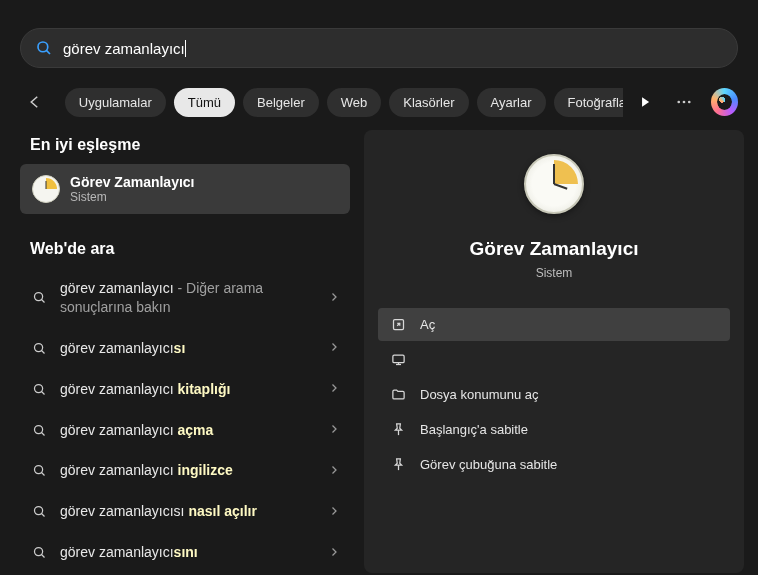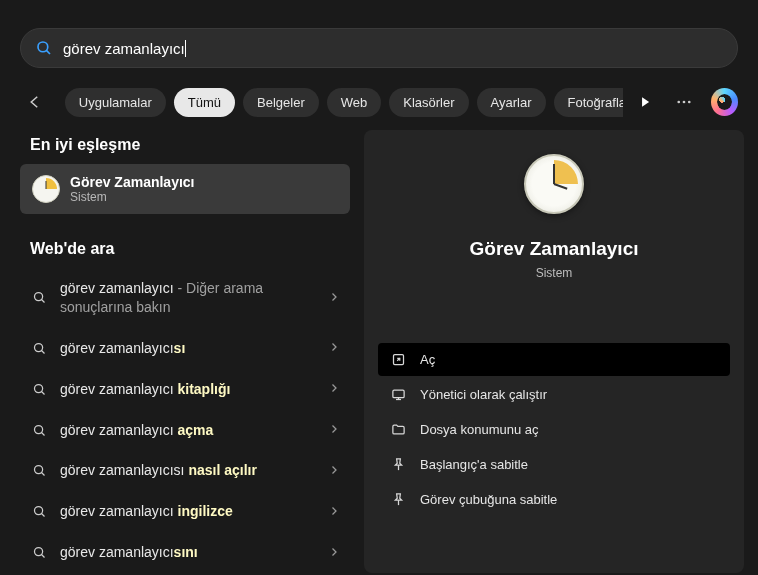--- a/index.html
+++ b/index.html
@@ -193,21 +193,21 @@
   .pv-sub { font-size: 12px; color:#bdbdbd; }
   .actions { margin-top: 28px; display:flex; flex-direction:column; gap:2px; }
   .action {
     display:flex; align-items:center; gap:14px;
     padding: 9px 12px;
     border-radius:4px;
     cursor:pointer;
     font-size:13px;
     color:#e6e6e6;
   }
-  .action.primary { background:#000000;margin-top:35px; }
+  .action.primary { background:#404040; }
   .action .a-icon { width:16px; display:flex; justify-content:center; color:#d8d8d8;}
   .caret {
     display:inline-block;
     width:1px; height:17px;
     background:#fff;
     vertical-align:middle;
     animation: blink 1s step-end infinite;
   }
   @keyframes blink { 50% { opacity:0; } }
 </style>
@@ -324,35 +324,35 @@
             </svg>
     </span>
         </div>
         <div class="web-item">
     <span class="wi-icon">
       <svg width="15" height="15" viewBox="0 0 24 24" fill="none" stroke="currentColor" stroke-width="2">
               <circle cx="10.5" cy="10.5" r="6.5"></circle>
               <line x1="20" y1="20" x2="15.2" y2="15.2"></line>
             </svg>
     </span>
+    <span class="wi-text"><span>görev zamanlayıcı </span><b>ingilizce</b></span>
+    <span class="wi-chevron">
+      <svg width="12" height="12" viewBox="0 0 24 24" fill="none" stroke="currentColor" stroke-width="2.5">
+              <polyline points="9 5 16 12 9 19"></polyline>
+            </svg>
+    </span>
+        </div>
+        <div class="web-item">
+    <span class="wi-icon">
+      <svg width="15" height="15" viewBox="0 0 24 24" fill="none" stroke="currentColor" stroke-width="2">
+              <circle cx="10.5" cy="10.5" r="6.5"></circle>
+              <line x1="20" y1="20" x2="15.2" y2="15.2"></line>
+            </svg>
+    </span>
     <span class="wi-text"><span>görev zamanlayıcısı </span><b>nasıl açılır</b></span>
-    <span class="wi-chevron">
-      <svg width="12" height="12" viewBox="0 0 24 24" fill="none" stroke="currentColor" stroke-width="2.5">
-              <polyline points="9 5 16 12 9 19"></polyline>
-            </svg>
-    </span>
-        </div>
-        <div class="web-item">
-    <span class="wi-icon">
-      <svg width="15" height="15" viewBox="0 0 24 24" fill="none" stroke="currentColor" stroke-width="2">
-              <circle cx="10.5" cy="10.5" r="6.5"></circle>
-              <line x1="20" y1="20" x2="15.2" y2="15.2"></line>
-            </svg>
-    </span>
-    <span class="wi-text"><span>görev zamanlayıcı </span><b>ingilizce</b></span>
     <span class="wi-chevron">
       <svg width="12" height="12" viewBox="0 0 24 24" fill="none" stroke="currentColor" stroke-width="2.5">
               <polyline points="9 5 16 12 9 19"></polyline>
             </svg>
     </span>
         </div>
         <div class="web-item">
     <span class="wi-icon">
       <svg width="15" height="15" viewBox="0 0 24 24" fill="none" stroke="currentColor" stroke-width="2">
               <circle cx="10.5" cy="10.5" r="6.5"></circle>
@@ -390,21 +390,20 @@
           <span>Aç</span>
         </div>
         <div class="action">
           <span class="a-icon">
             <svg width="15" height="15" viewBox="0 0 24 24" fill="none" stroke="currentColor" stroke-width="2">
               <rect x="3" y="5" width="18" height="12" rx="2"></rect>
               <line x1="8" y1="20" x2="16" y2="20"></line>
               <line x1="12" y1="17" x2="12" y2="20"></line>
             </svg>
           </span>
-          <span>Yönetici olarak çalıştır</span>
         </div>
         <div class="action">
           <span class="a-icon">
             <svg width="15" height="15" viewBox="0 0 24 24" fill="none" stroke="currentColor" stroke-width="2">
               <path d="M3 7a2 2 0 0 1 2-2h4l2 2h8a2 2 0 0 1 2 2v8a2 2 0 0 1-2 2H5a2 2 0 0 1-2-2V7z"></path>
             </svg>
           </span>
           <span>Dosya konumunu aç</span>
         </div>
         <div class="action">

